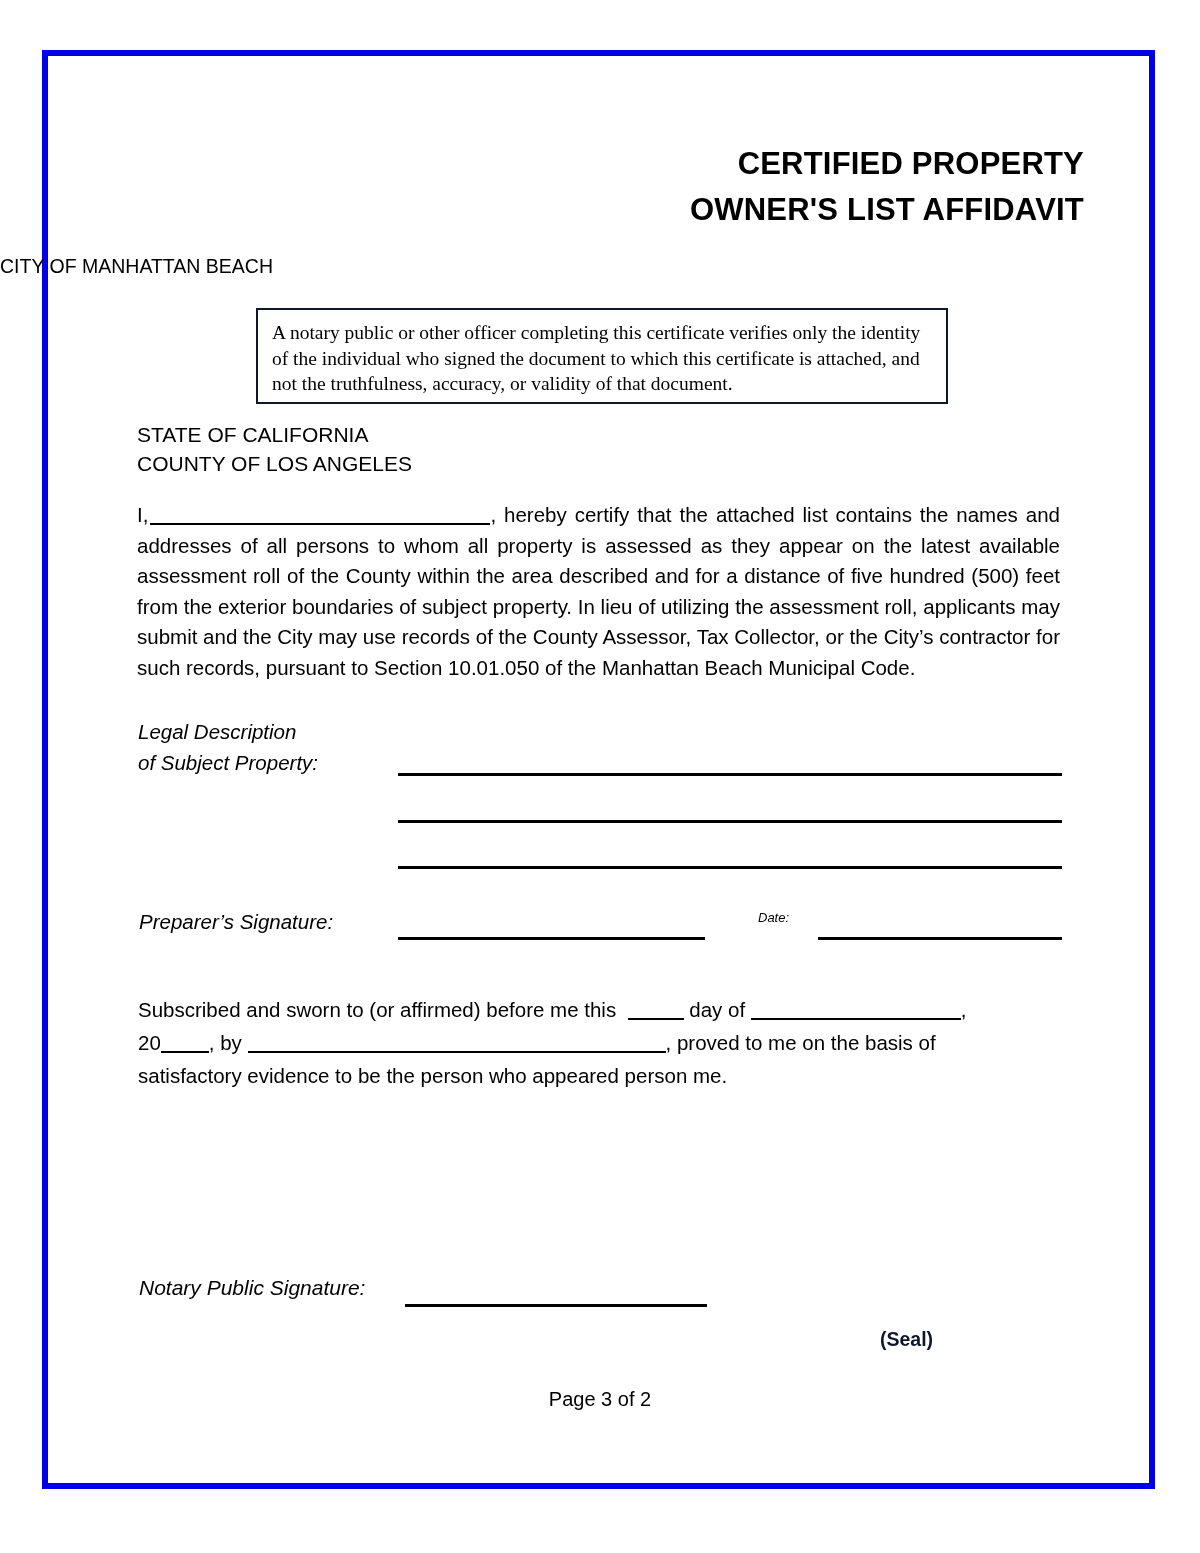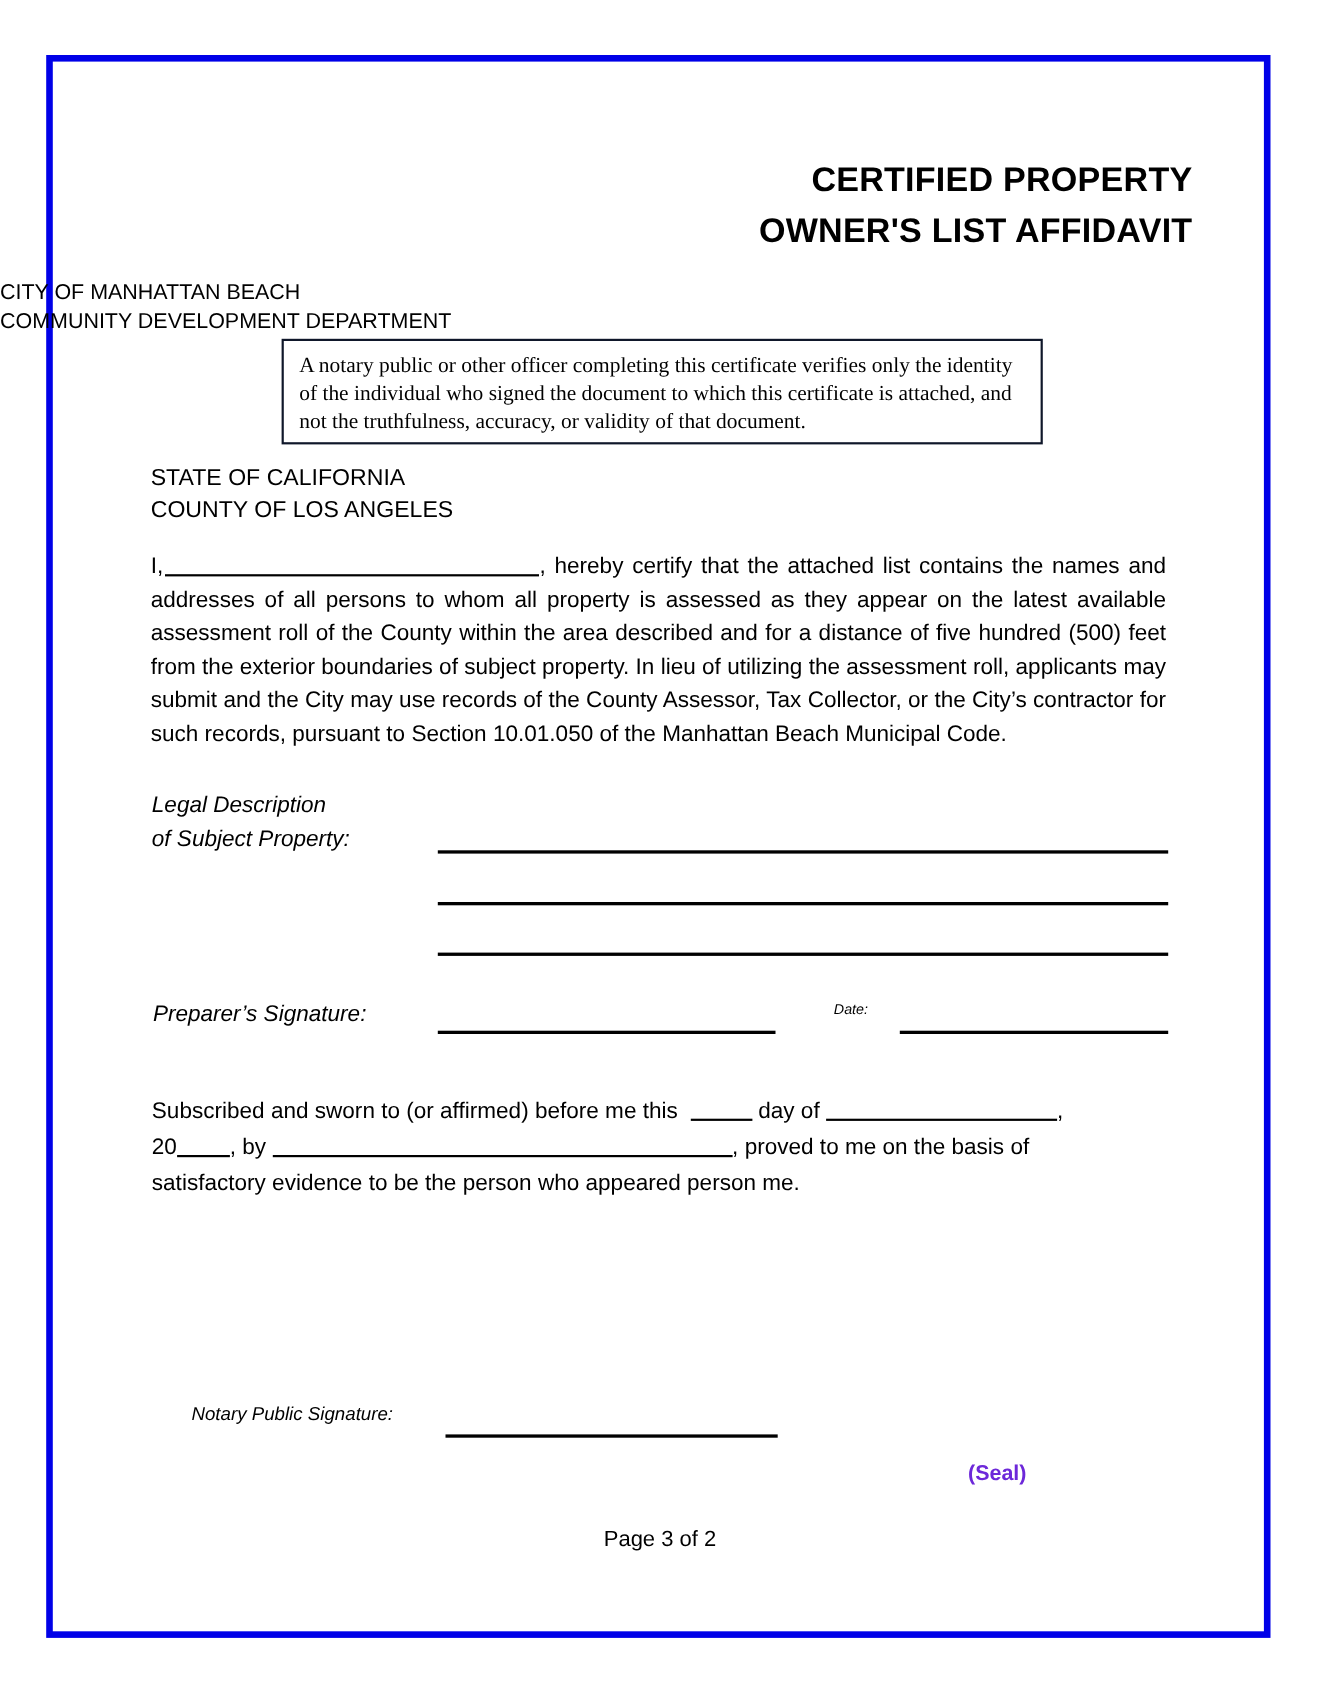--- a/index.html
+++ b/index.html
@@ -178,23 +178,22 @@
     border-bottom: 2.5px solid #000;
     vertical-align: -3px;
   }
   .sworn .row { display: block; }
 
   
   .notary-label {
     position: absolute;
     left: 139px;
     top: 1276px;
-    font-size: 17px;
-    font-style: italic;
-    margin-left: 35px;
+    font-size: 21px;
+    font-style: italic;
   }
   .notary-rule { left: 405px; top: 1304px; width: 302px; }
 
   .seal {
     position: absolute;
     left: 880px;
     top: 1328px;
     font-size: 19.5px;
     font-weight: bold;
     color: #6e6e6e;
@@ -217,21 +216,20 @@
 
   <div class="page-frame" style="border-color: rgb(0, 0, 232);"></div>
 
   <div class="doc-title">
     <span>CERTIFIED PROPERTY</span>
     <span class="line2">OWNER'S LIST AFFIDAVIT</span>
   </div>
 
   <div class="subtitle">
     <span>CITY OF MANHATTAN BEACH</span>
-    <span>COMMUNITY DEVELOPMENT DEPARTMENT</span>
   </div>
 
   <div class="disclaimer-box">
     <span>A notary public or other officer completing this certificate verifies only the identity of the individual who signed the document to which this certificate is attached, and not the truthfulness, accuracy, or validity of that document.</span>
   </div>
 
   <div class="state-block">
     <span>STATE OF CALIFORNIA</span>
     <span>COUNTY OF LOS ANGELES</span>
   </div>
@@ -252,17 +250,17 @@
   <div class="rule date-rule"></div>
 
   <div class="sworn">
       <span class="row"><span>Subscribed and sworn to (or affirmed) before me this</span>&nbsp; <span class="ln-short"></span> <span>day of</span> <span class="ln-month"></span><span>,</span></span>
       <span class="row"><span>20</span><span class="ln-year"></span><span>, by</span> <span class="ln-by"></span><span>, proved to me on the basis of</span></span>
       <span class="row">satisfactory evidence to be the person who appeared person me.</span>
     </div>
 
   <div class="notary-label">Notary Public Signature:</div>
   <div class="rule notary-rule"></div>
-  <div class="seal" style="color: #6d28d9;">(Seal)</div>
+  <div class="seal" style="color: #0f172a;">(Seal)</div>
 
   <div class="page-footer">Page 3 of 2</div>
 
 </div>
 
 </body></html>

